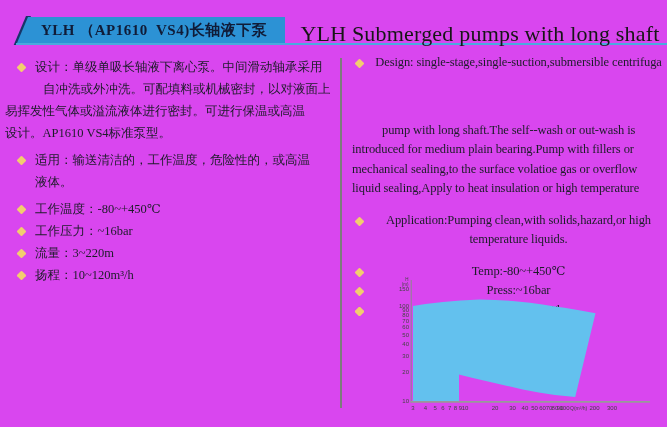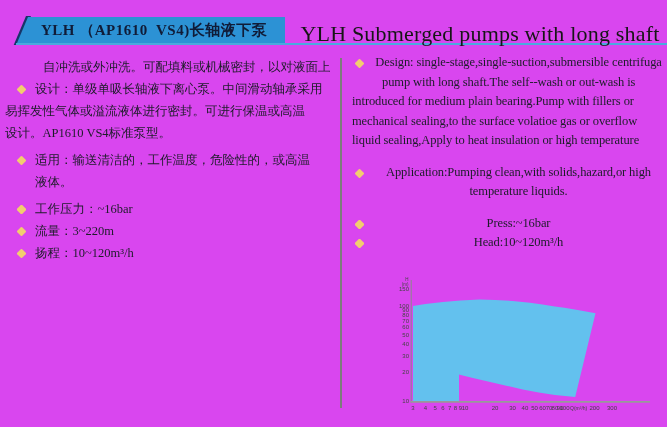--- a/index.html
+++ b/index.html
@@ -31,21 +31,21 @@
   .left .ind0{padding-left:0;}
   .left .ind1{padding-left:30px;}
   .left .ind2{padding-left:38px;}
   .left .gap{margin-top:5px;}
 
   .right{left:350px;top:53px;width:317px;font-size:12.5px;letter-spacing:-0.1px;}
   .right .line{line-height:19.5px;}
   .right .bullet{left:6px;top:7px;}
   .right .ind0{padding-left:2px;font-family:Liberation Serif, serif;}
   .right .ind1{padding-left:20px;text-align:center;}
-  .right .ind2{padding-left:32px;}
+  .right .ind2{padding-left:32px;margin-top:48px;}
   .right .gap{margin-top:12px;}
 
   
   .chart{position:absolute;left:398px;top:276px;width:266px;height:148px;}
   .chart svg{display:block;}
 </style>
 </head>
 <body>
 
 <div class="page">
@@ -54,46 +54,47 @@
   <div class="banner">
     <span>YLH （AP1610  VS4)长轴液下泵</span>
   </div>
   <div class="underline"></div>
   <div class="title-en">YLH Submerged pumps with long shaft</div>
 
   <div class="divider"></div>
 
   <div class="col left">
 
-  <div class="line ind2">
+  <div class="line ind1">
+        <span class="bullet"></span>
+        <span class="txt">设计：单级单吸长轴液下离心泵。中间滑动轴承采用</span>
+      </div>
+      <div class="line ind2">
         
         <span class="txt">自冲洗或外冲洗。可配填料或机械密封，以对液面上</span>
-      </div>
-      <div class="line ind1">
-        <span class="bullet"></span>
-        <span class="txt">设计：单级单吸长轴液下离心泵。中间滑动轴承采用</span>
       </div>
       <div class="line ind0">
         
         <span class="txt">易挥发性气体或溢流液体进行密封。可进行保温或高温</span>
       </div>
       <div class="line ind0">
         
         <span class="txt">设计。AP1610 VS4标准泵型。</span>
       </div>
       <div class="line ind1 gap">
         <span class="bullet"></span>
         <span class="txt">适用：输送清洁的，工作温度，危险性的，或高温</span>
       </div>
       <div class="line ind1">
         
         <span class="txt">液体。</span>
       </div>
       <div class="line ind1 gap">
         <span class="bullet"></span>
+        <span class="txt">工作温度：-80~+450℃</span>
       </div>
       <div class="line ind1">
         <span class="bullet"></span>
         <span class="txt">工作压力：~16bar</span>
       </div>
       <div class="line ind1">
         <span class="bullet"></span>
         <span class="txt">流量：3~220m</span>
       </div>
       <div class="line ind1">
@@ -127,20 +128,21 @@
       <div class="line ind1 gap">
         <span class="bullet"></span>
         <span class="txt">Application:Pumping clean,with solids,hazard,or high</span>
       </div>
       <div class="line ind1">
         
         <span class="txt">temperature liquids.</span>
       </div>
       <div class="line ind1 gap">
         <span class="bullet"></span>
+        <span class="txt">Temp:-80~+450℃</span>
       </div>
       <div class="line ind1">
         <span class="bullet"></span>
         <span class="txt">Press:~16bar</span>
       </div>
       <div class="line ind1">
         <span class="bullet"></span>
       </div>
       <div class="line ind1">
         <span class="bullet"></span>

